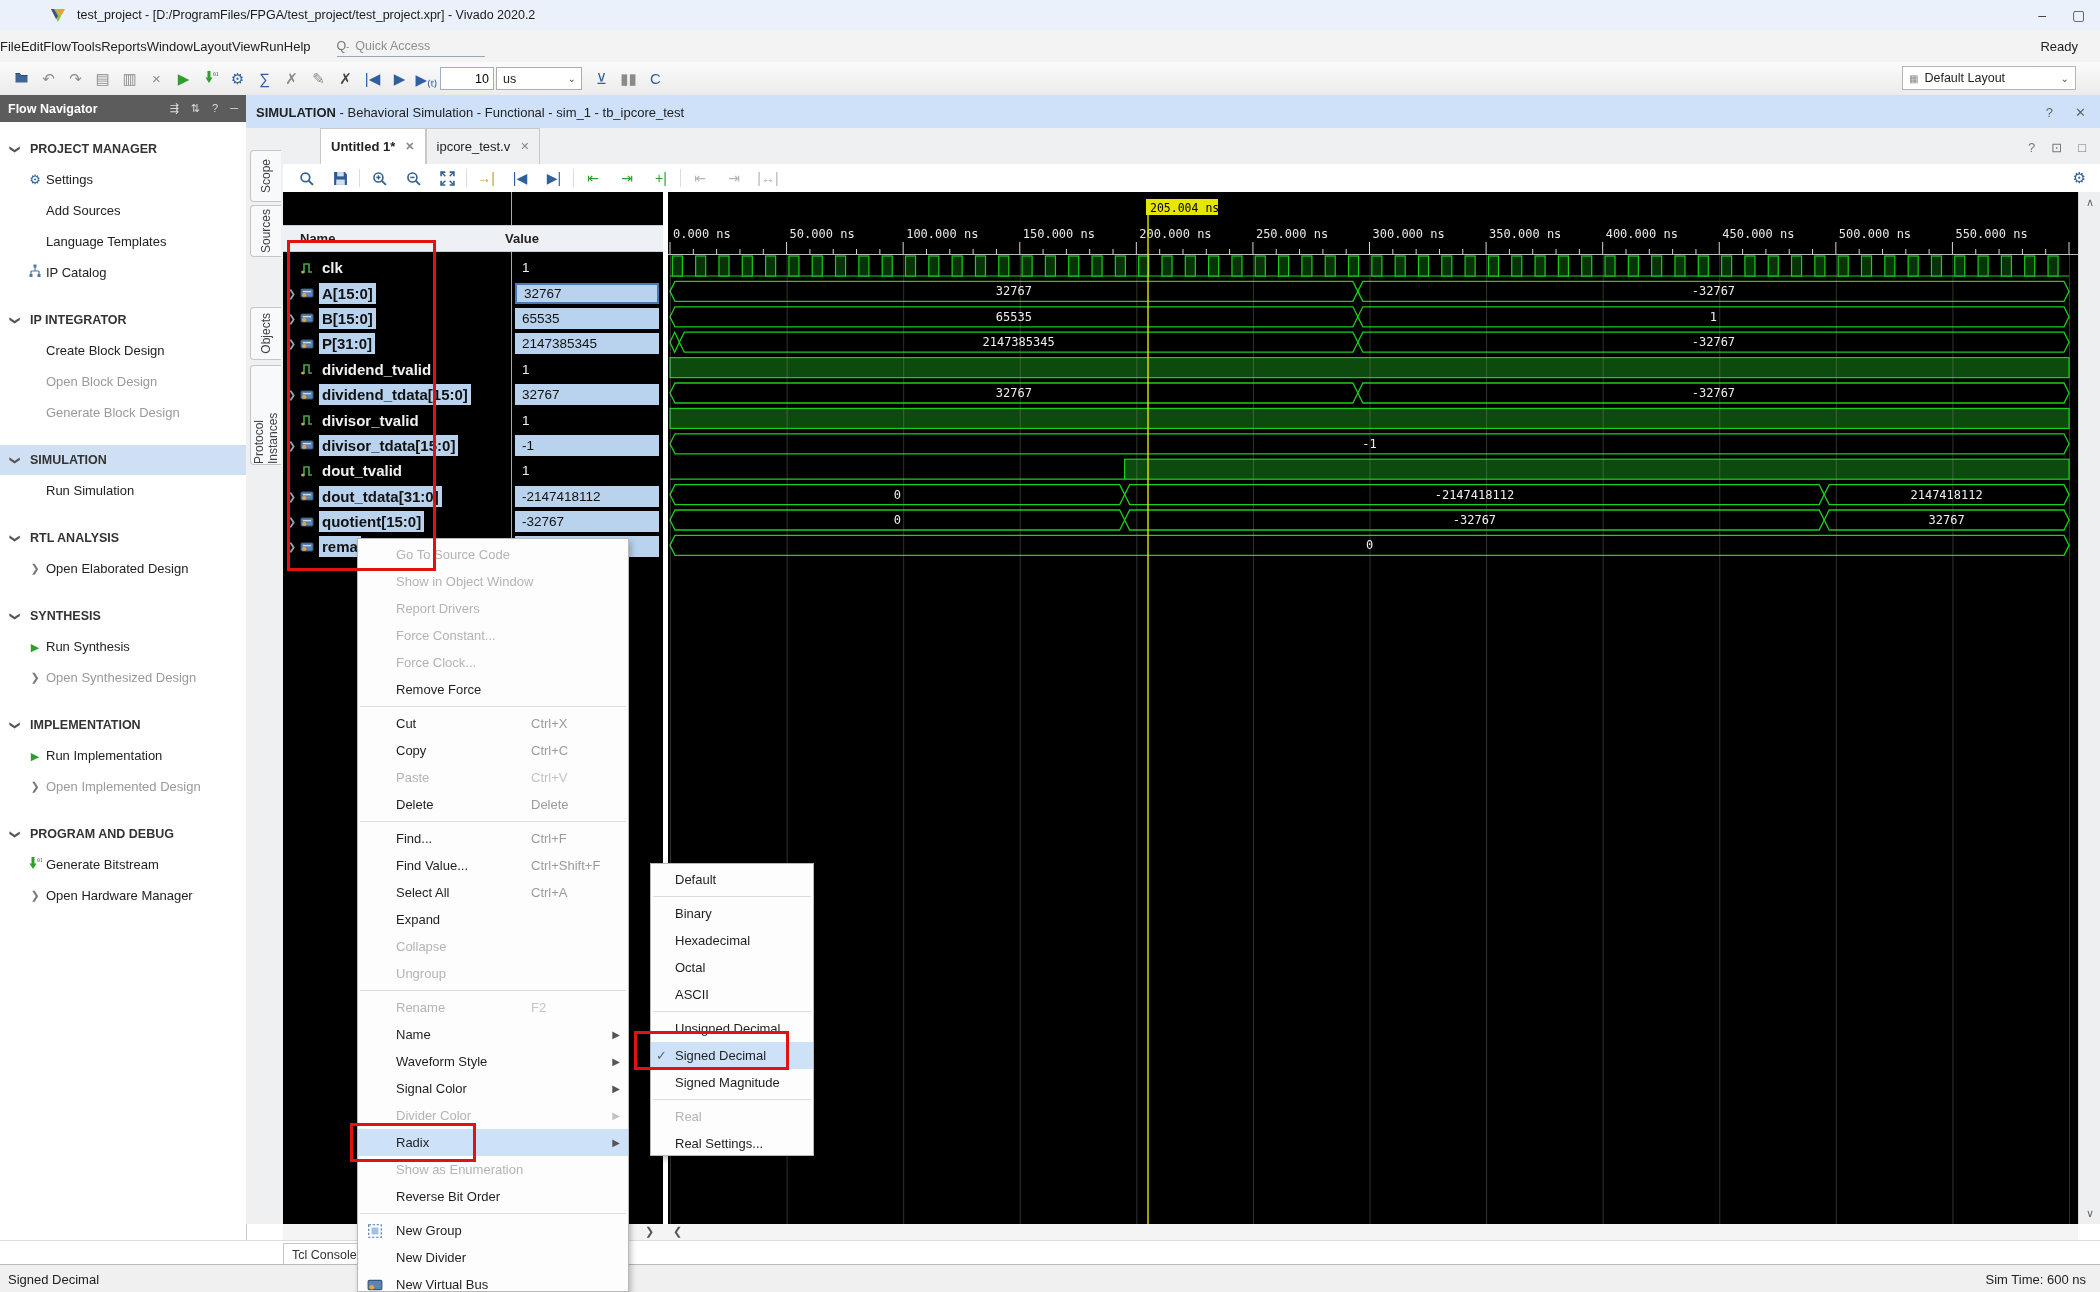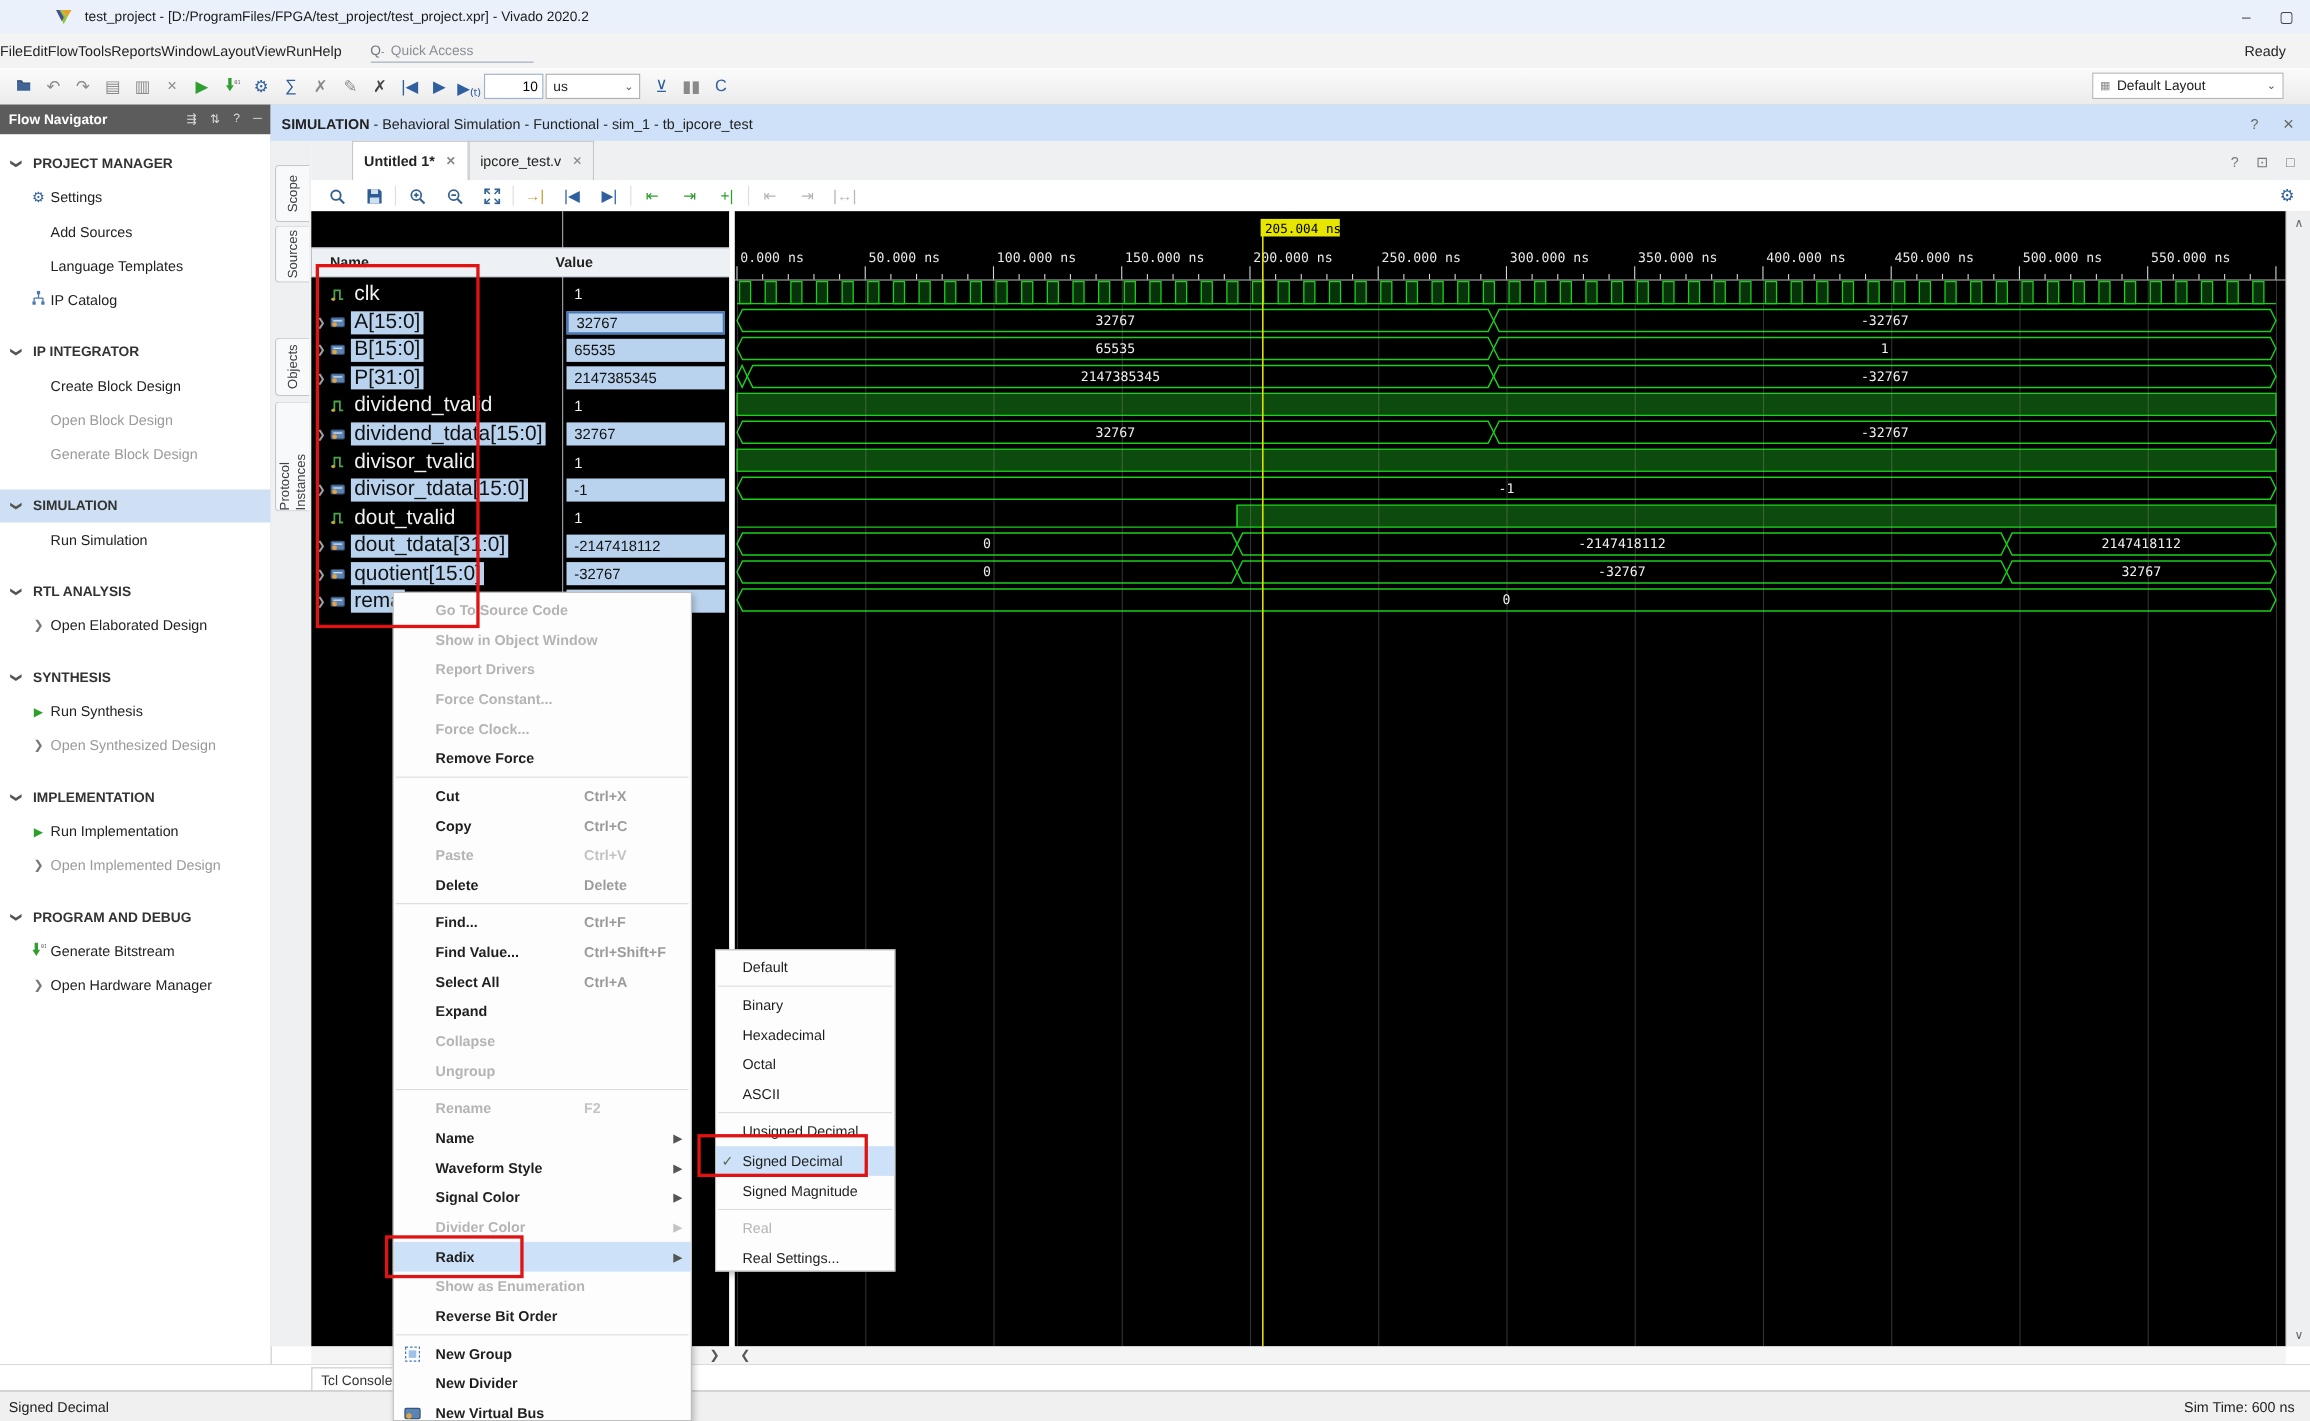--- a/index.html
+++ b/index.html
@@ -59,41 +59,41 @@
   #nv-header{position:absolute;left:0;top:33px;width:380px;height:25px;background:#edf0f4;border-top:1px solid #c9ced6;border-bottom:1px solid #c9ced6;display:flex;align-items:center;font-weight:bold;color:#222;}
   #nv-header .nh{padding-left:17px;width:211px;box-sizing:border-box;}
   #nv-header .vh{padding-left:11px;}
   #nv-divider{position:absolute;left:228px;top:0;width:1px;height:1032px;background:#cfd4da;opacity:.8;}
   #sigrows{position:absolute;left:0;top:63px;width:380px;}
   .srow{height:25.4px;display:flex;align-items:center;}
   .srow .exp{width:14px;margin-left:2px;color:#9aa0a6;font-size:10px;text-align:center;}
   .srow .sic{width:16px;height:14px;margin-right:4px;}
   .srow .nmwrap{display:flex;align-items:center;height:21px;padding:0 3px;}
   .srow .nmwrap.sel{background:#b9d3ee;}
-  .srow .nm{color:#f0f0f0;font-size:19px;white-space:nowrap;}
+  .srow .nm{color:#f0f0f0;font-size:15px;white-space:nowrap;font-weight:bold;}
   .srow .nmwrap.sel .nm{color:#111;}
   .vrow{height:25.4px;display:flex;align-items:center;}
   .vcell{margin-left:4px;width:144px;height:21px;display:flex;align-items:center;padding-left:7px;box-sizing:border-box;color:#f0f0f0;font-size:13.5px;}
   .vcell.sel{background:#b9d3ee;color:#111;}
   .vcell.focus{border:2px solid #4a7ab5;}
   #valcol{position:absolute;left:228px;top:63px;width:152px;}
   
   #wavewrap{left:668px;top:192px;width:1410px;height:1032px;background:#000;}
   #splitter{left:663px;top:192px;width:5px;height:1072px;background:#fff;}
   #vscroll{left:2078px;top:192px;width:22px;height:1032px;background:#edeff1;border-left:1px solid #d5d5d5;color:#666;font-size:11px;text-align:center;}
   #hscrollrow{left:283px;top:1224px;width:1795px;height:16px;background:#f4f4f4;}
   #hscrollrow .arr{position:absolute;top:1px;color:#555;font-size:11px;}
   
   #tclrow{left:0;top:1240px;width:2100px;height:24px;background:#fff;border-top:1px solid #dcdcdc;}
   #tcltab{position:absolute;left:283px;top:2px;height:22px;width:80px;border:1px solid #c8c8c8;border-bottom:none;background:#fff;display:flex;align-items:center;padding-left:8px;overflow:hidden;white-space:nowrap;font-size:12.5px;color:#333;}
   #statusbar{left:0;top:1264px;width:2100px;height:28px;background:#f0f0f0;border-top:1px solid #b9b9b9;display:flex;align-items:center;}
   #status-left{margin-left:8px;} #status-right{margin-left:auto;margin-right:14px;}
   
   .menu{background:#fdfdfd;border:1px solid #b9b9b9;box-shadow:2px 3px 6px rgba(0,0,0,.25);padding-top:2px;box-sizing:border-box;}
-  #context-menu{left:357px;top:538px;width:272px;height:754px;z-index:100;font-weight:bold;}
+  #context-menu{left:357px;top:538px;width:272px;height:754px;z-index:100;}
   #radix-menu{left:650px;top:863px;width:164px;height:293px;z-index:110;}
   .mi{height:27px;display:flex;align-items:center;position:relative;color:#1f1f1f;}
   #context-menu .mi{padding-left:38px;}
   #radix-menu .mi{padding-left:24px;font-size:13px;}
   .mi.dis{color:#b4b4b4;}
   .mi.hl{background:#cde2f8;}
   .mi .sc{position:absolute;left:173px;color:#9b9b9b;}
   .mi.dis .sc{color:#c3c3c3;}
   .mi .arrow{position:absolute;right:8px;color:#555;font-size:10px;}
   .mi.dis .arrow{color:#c3c3c3;}

